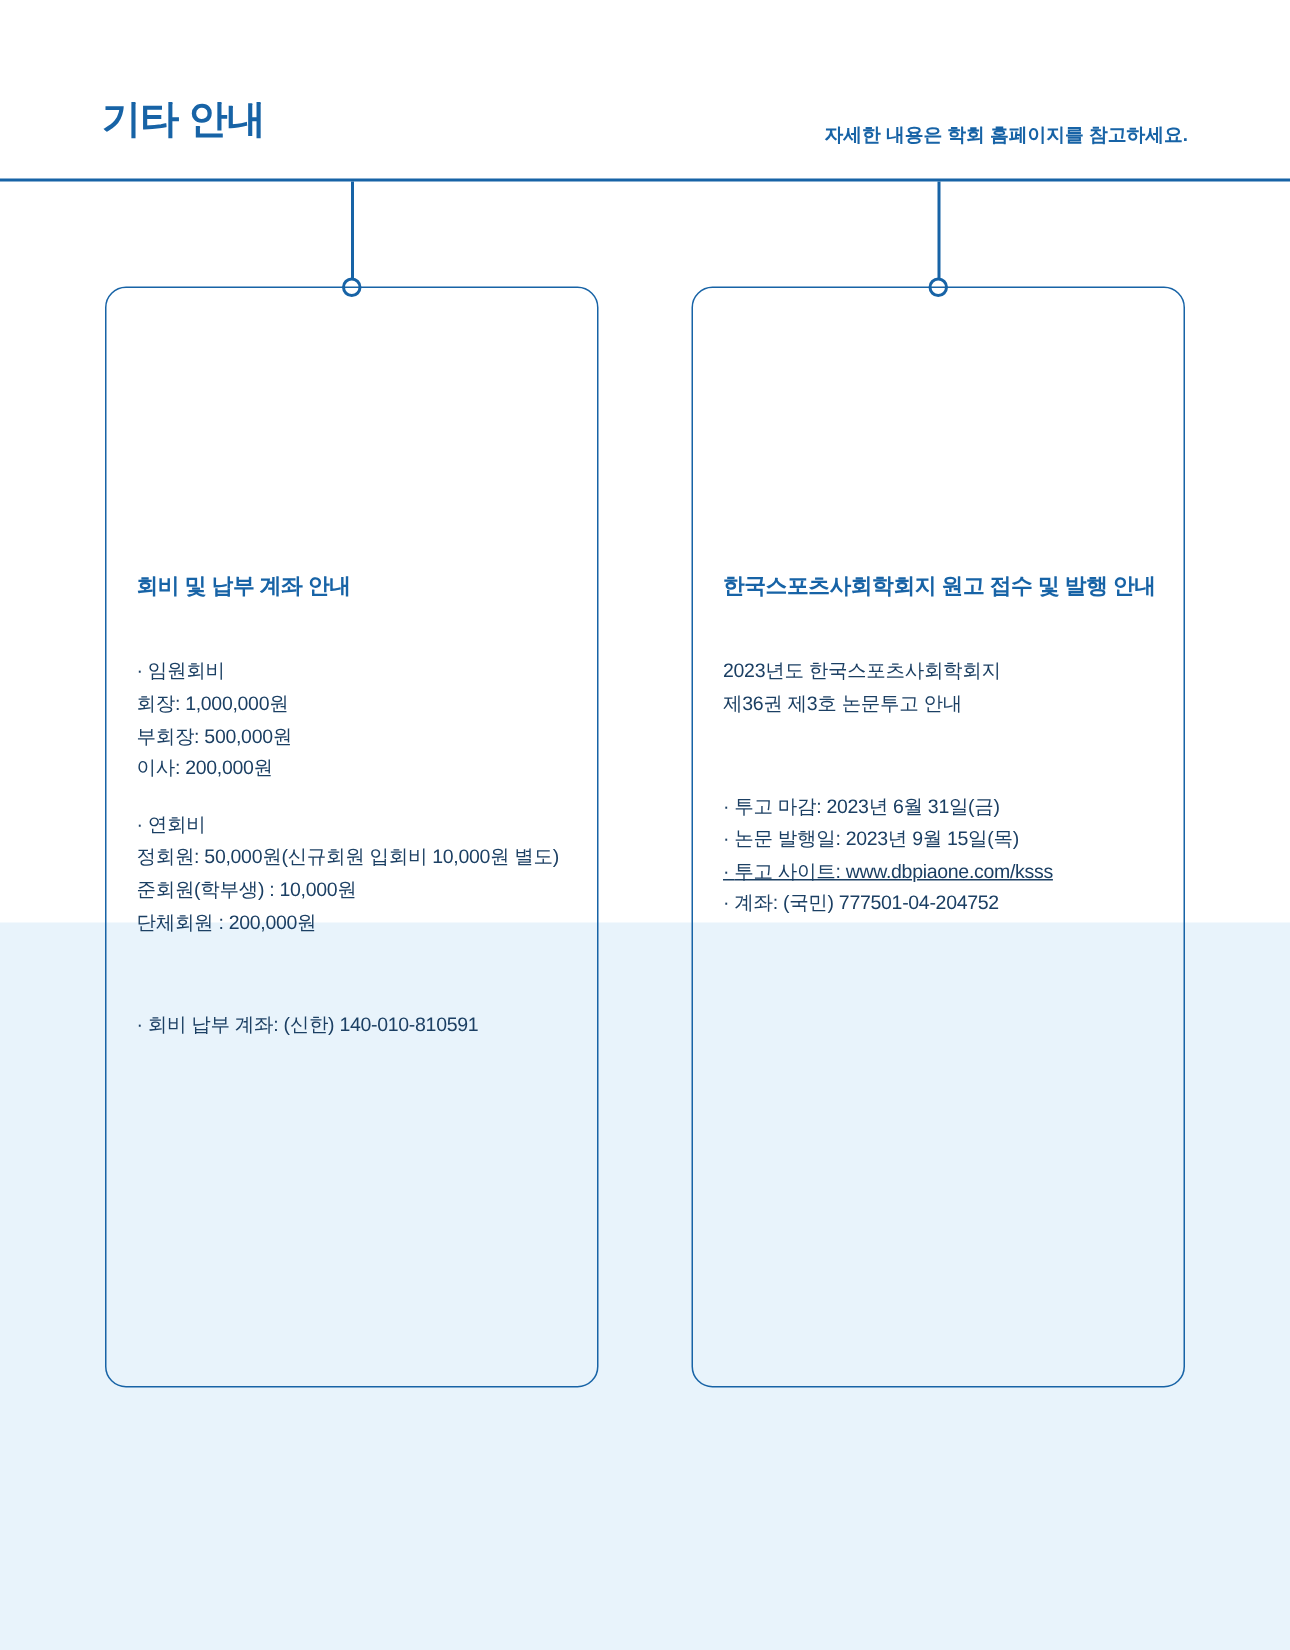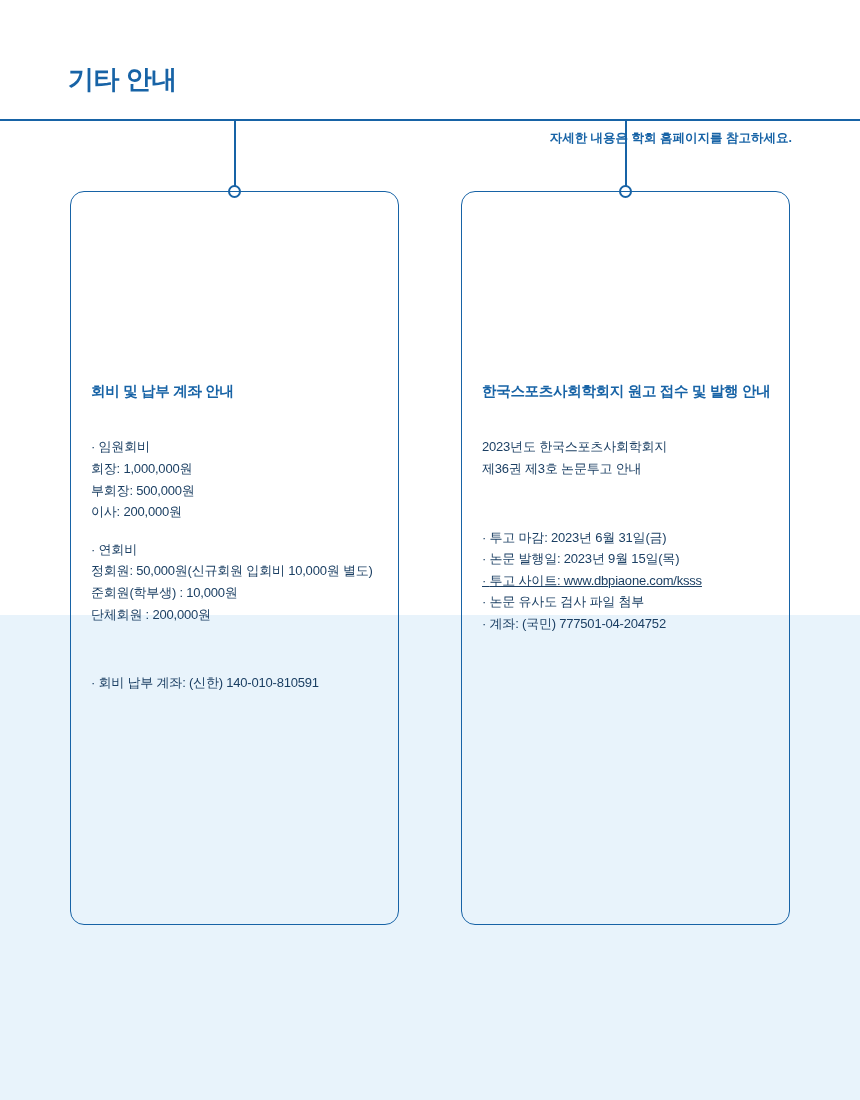--- a/index.html
+++ b/index.html
@@ -35,21 +35,20 @@
     color: #1763a6;
     letter-spacing: -0.5px;
   }
   .header-note {
     position: absolute;
     right: 68px;
     top: 82px;
     font-size: 12.5px;
     font-weight: bold;
     color: #1763a6;
-    margin-top: 48px;
   }
   .header-rule {
     position: absolute;
     left: 0;
     top: 119px;
     width: 860px;
     height: 2px;
     background: #1763a6;
   }
   
@@ -166,21 +165,20 @@
       <div class="card-title">한국스포츠사회학회지 원고 접수 및 발행 안내</div>
       <div class="card-body">
           <div class="blk">
             <div class="line">2023년도 한국스포츠사회학회지</div>
             <div class="line">제36권 제3호 논문투고 안내</div>
           </div>
           <div class="blk">
             <div class="line bullet">투고 마감: 2023년 6월 31일(금)</div>
             <div class="line bullet">논문 발행일: 2023년 9월 15일(목)</div>
             <div class="line bullet underline">투고 사이트: www.dbpiaone.com/ksss</div>
-            <div class="line bullet">논문 유사도 검사 파일 첨부</div>
             <div class="line bullet">계좌: (국민) 777501-04-204752</div>
           </div>
         </div>
     </div>
   </div>
 
   <div class="footer">
     
     
     

